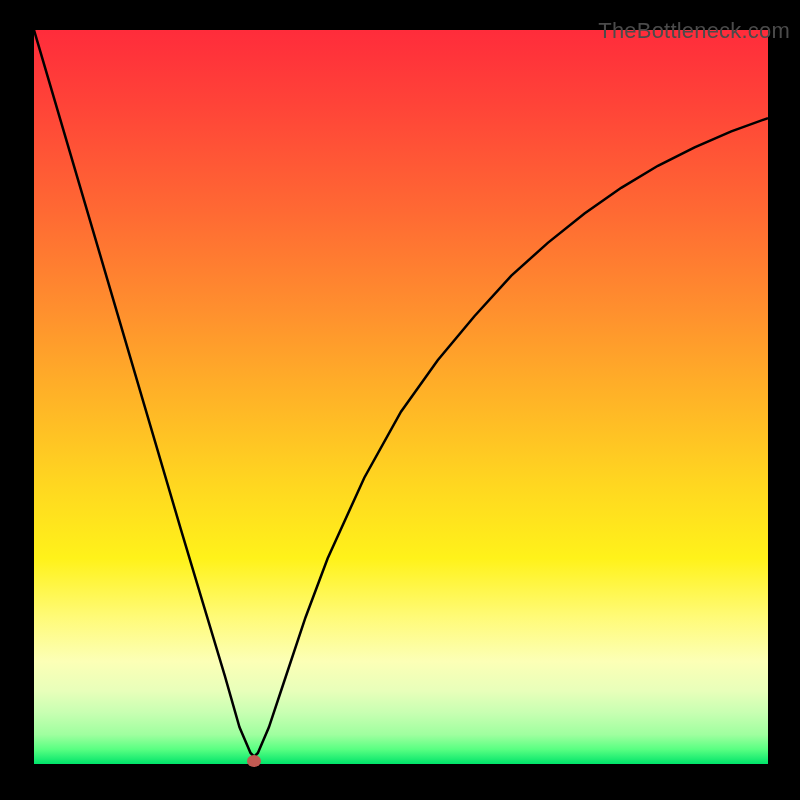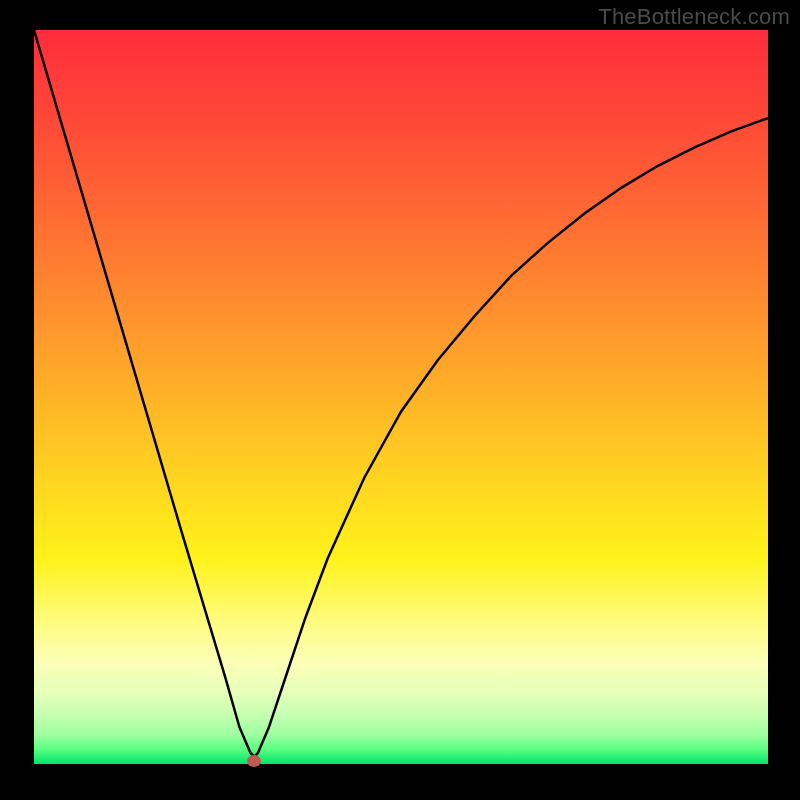--- a/index.html
+++ b/index.html
@@ -12,21 +12,21 @@
     font-family: Arial, Helvetica, sans-serif;
   }
   .frame {
     position: relative;
     width: 800px;
     height: 800px;
     background: #000;
   }
   .watermark {
     position: absolute;
-    top: 4px;
+    top: 18px;
     right: 10px;
     color: #4b4b4b;
     font-size: 22px;
     font-weight: 500;
     letter-spacing: 0.2px;
     user-select: none;
     z-index: 3;
   }
   .plot-area {
     position: absolute;

